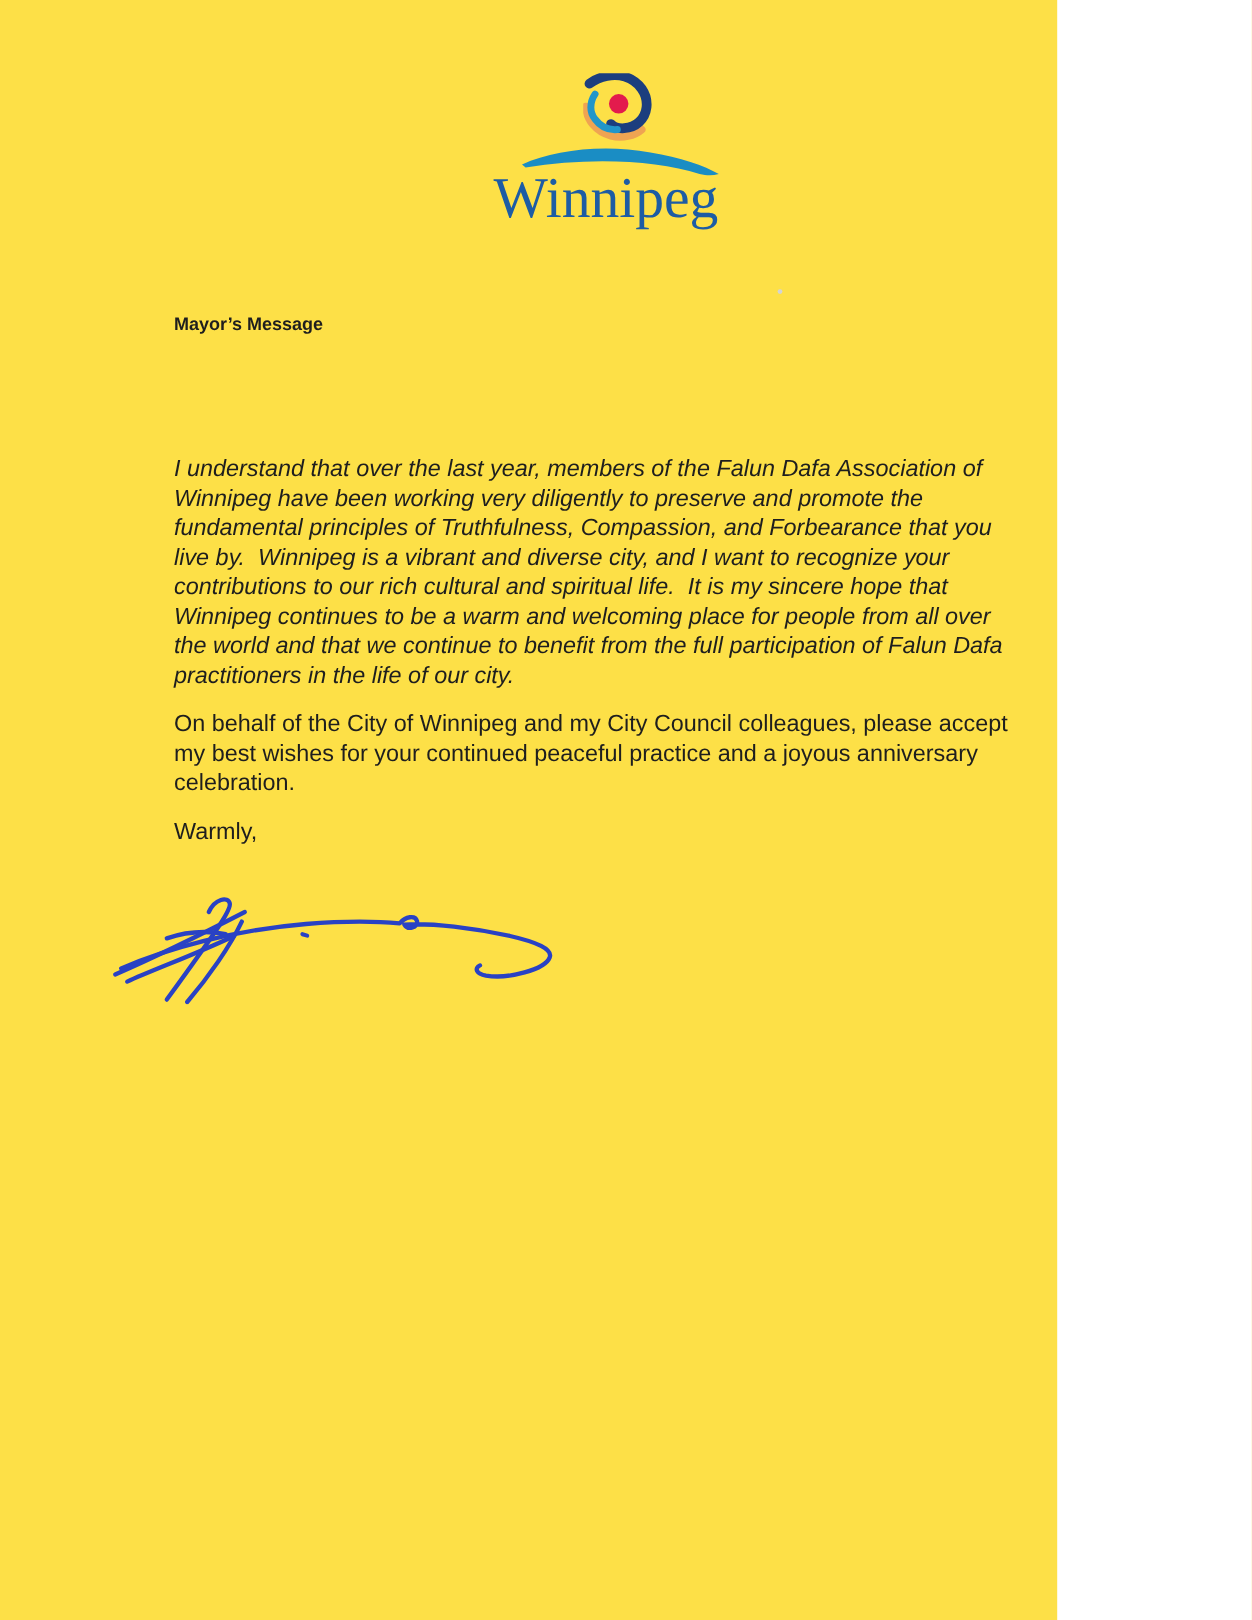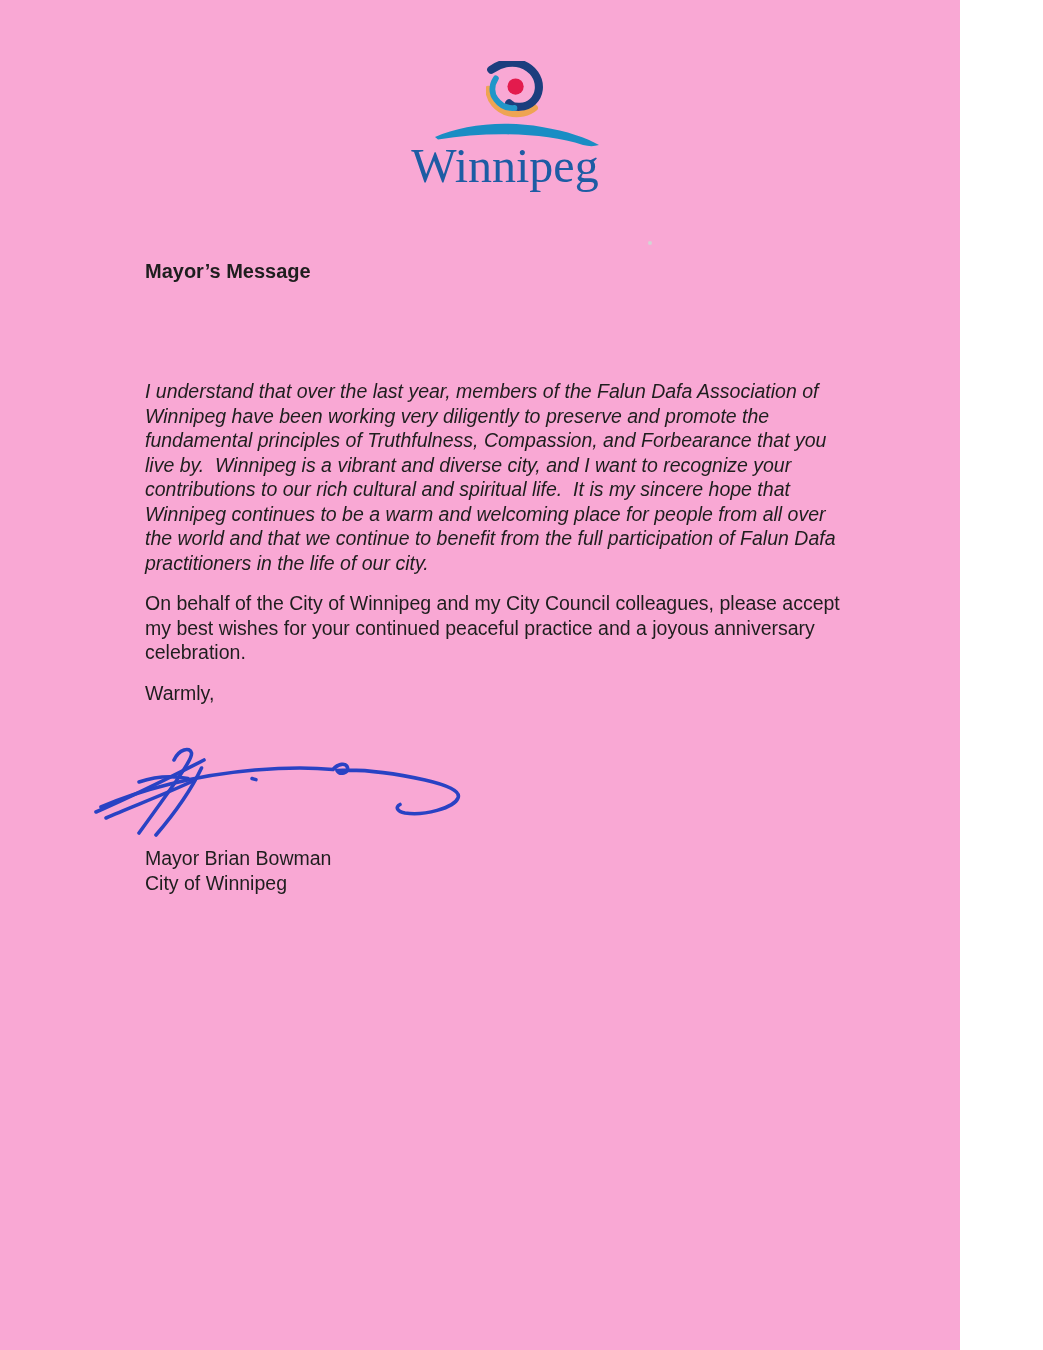--- a/index.html
+++ b/index.html
@@ -1,20 +1,20 @@
 <!DOCTYPE html>
 <html style="--ink: #1e1e1e; --wordmark: #1d5ca4; --navy: #1c3e7e; --sky: #2196c9; --swoosh: #1a8dc4; --orange: #efa452; --red: #e31b4d; --signature: #2942c4; --speck: #d4d4d4;"><head>
 <meta charset="utf-8">
 <style>
   html, body { margin: 0; padding: 0; background: #ffffff; }
   .page {
     position: relative;
-    width: 960px;
+    width: 881px;
     height: 1350px;
-    background: #f9a8d4;
+    background: #fde047;
     overflow: hidden;
     font-family: "Liberation Sans", sans-serif;
     color: var(--ink, #1e1e1e);
   }
 
   
   .logo-emblem {
     position: absolute;
     left: 486px; top: 61px;
     width: 58px; height: 58px;
@@ -33,21 +33,21 @@
     font-size: 48px;
     line-height: 1;
     color: var(--wordmark, #1d5ca4);
     letter-spacing: 0px;
   }
 
   
   .letter-heading {
     position: absolute;
     left: 145px; top: 259px;
-    font-size: 20px;
+    font-size: 15px;
     font-weight: bold;
     line-height: 24.5px;
     margin: 0;
   }
   .para {
     position: absolute;
     left: 145px;
     width: 800px;
     font-size: 19.5px;
     line-height: 24.5px;
@@ -143,20 +143,16 @@
 
     <path d="M 119 23 C 86 40, 41 62, 11 75" stroke-width="3.6"></path>
 
     <path d="M 110 43 C 81 57, 43 71, 21 81" stroke-width="3.6"></path>
 
     <path d="M 54 45 C 70 39.5, 88 38.5, 103 41.5" stroke-width="3.6"></path>
 
     <path d="M 167 41.5 l 4 1.2" stroke-width="3.4"></path>
   </svg>
 
-  <div class="signer-block">
-    <div>Mayor Brian Bowman</div>
-    <div>City of Winnipeg</div>
-  </div>
 
   <div class="scan-speck"></div>
 
 </div>
 
 </body></html>

